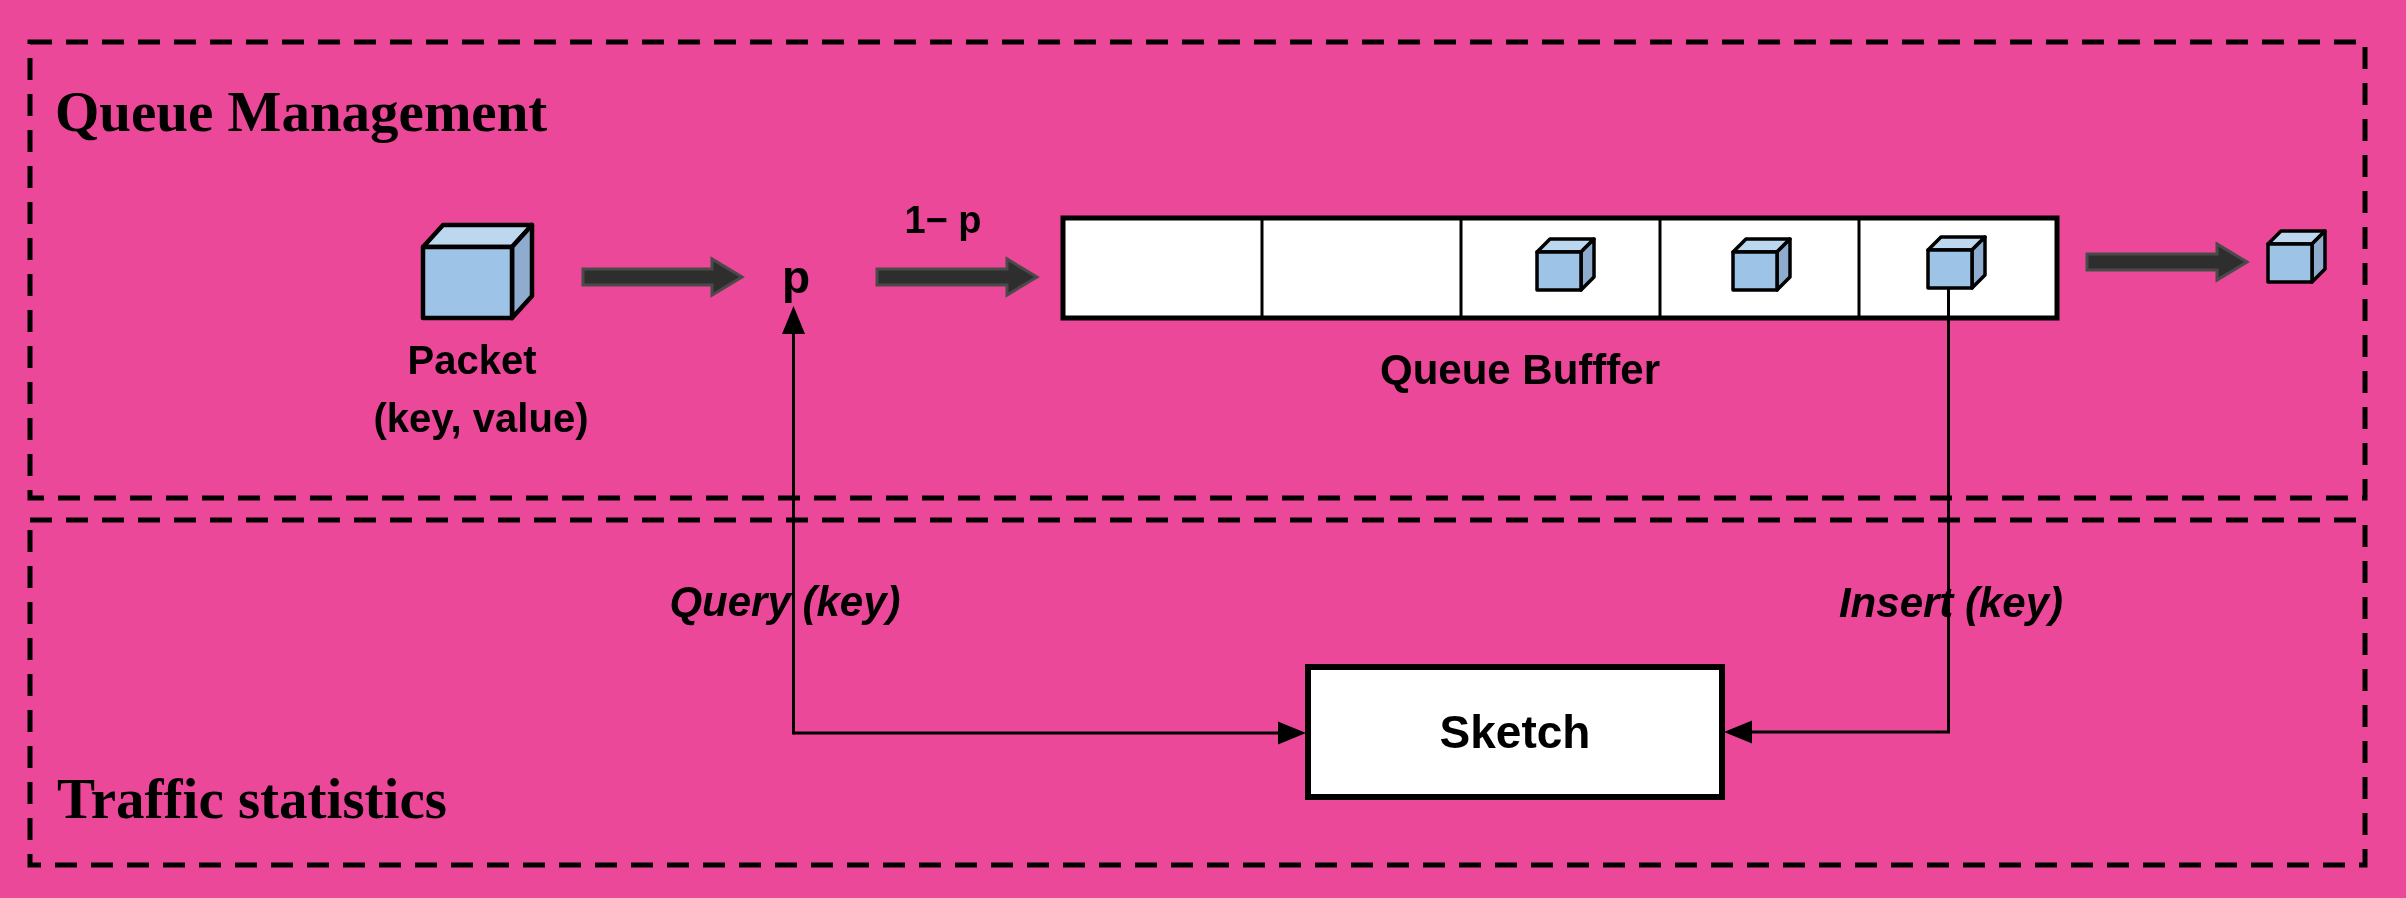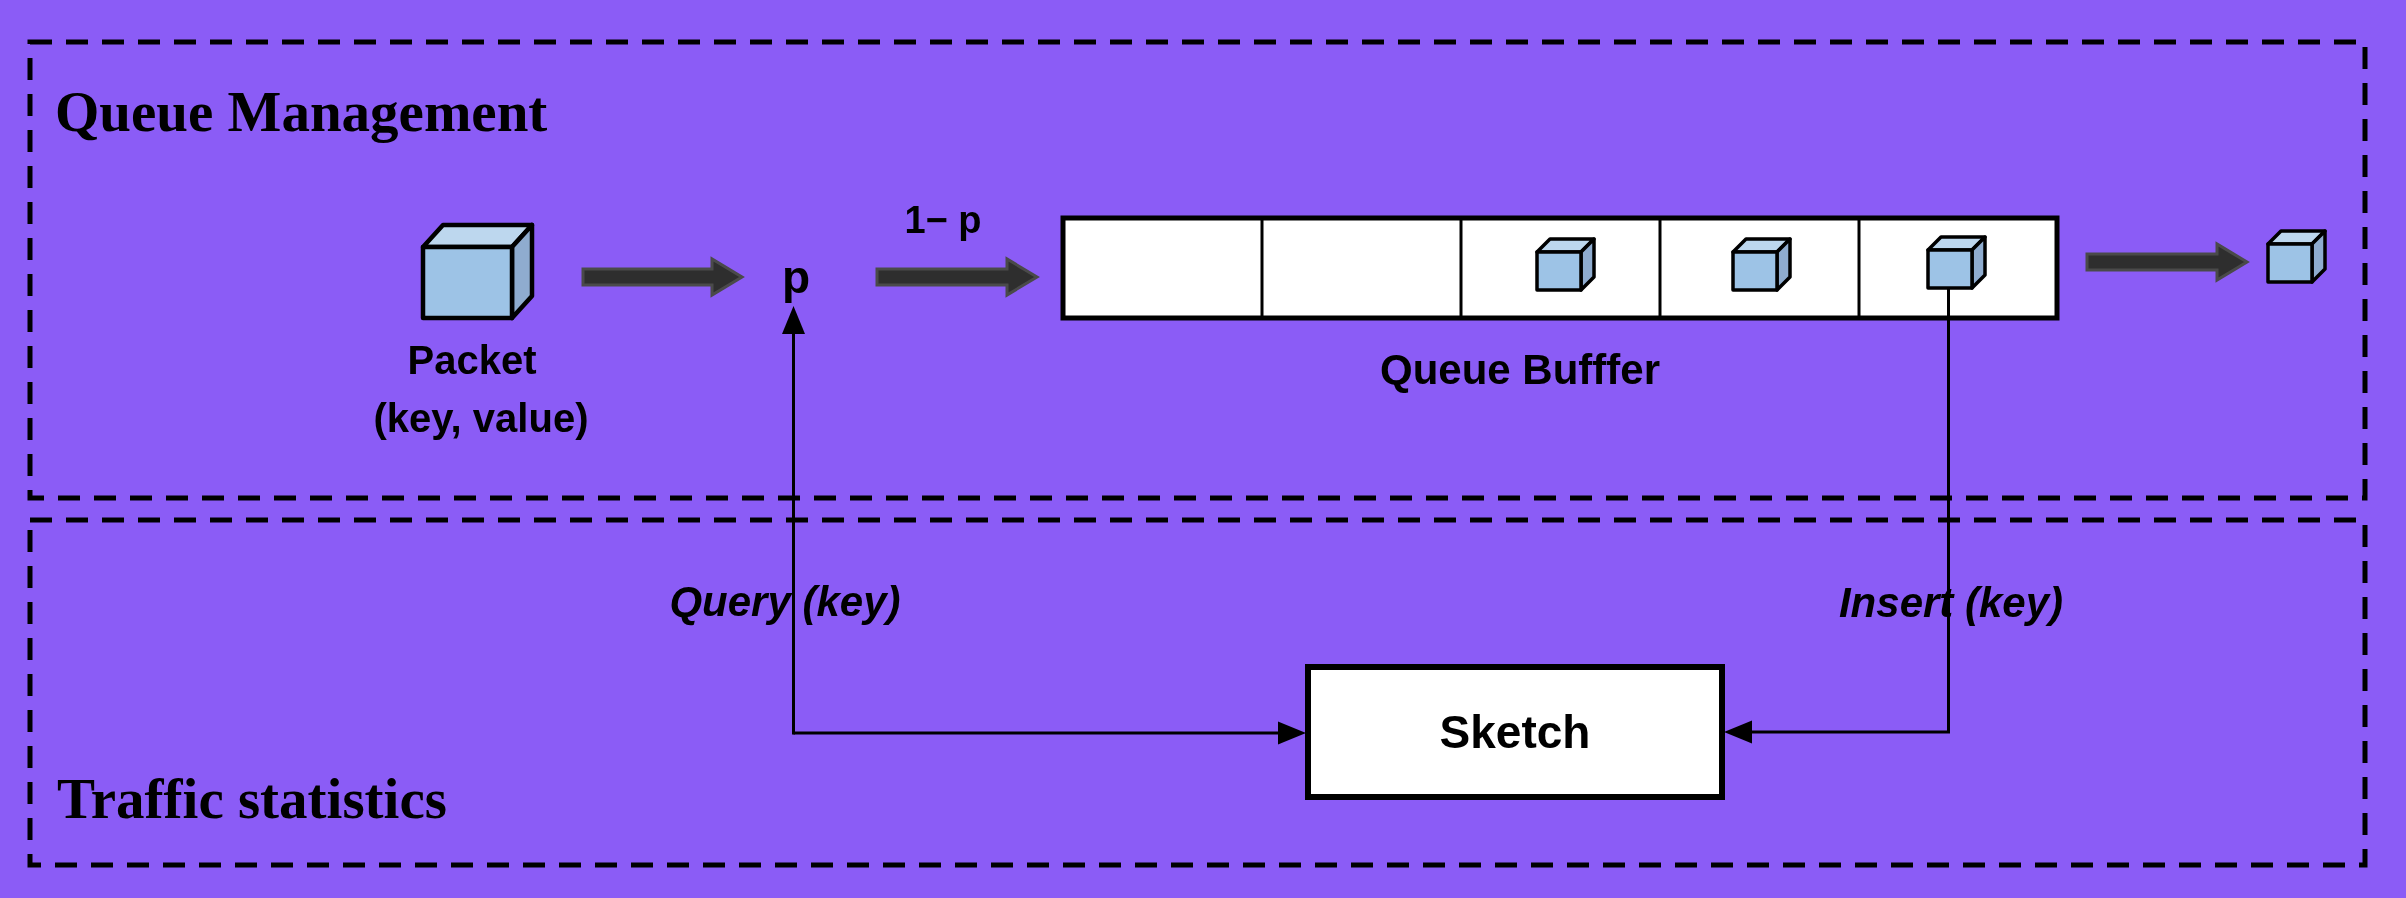--- a/index.html
+++ b/index.html
@@ -4,21 +4,21 @@
 <style>
   html, body {
     margin: 0;
     padding: 0;
     background: #ffffff;
   }
   .stage {
     position: relative;
     width: 2406px;
     height: 898px;
-    background: #8b5cf6;
+    background: #ec4899;
     overflow: hidden;
   }
   svg { display: block; }
   text {
     font-family: "Liberation Sans", "DejaVu Sans", sans-serif;
     fill: #000000;
   }
   .title-serif {
     font-family: "Liberation Serif", "DejaVu Serif", serif;
     font-weight: bold;

